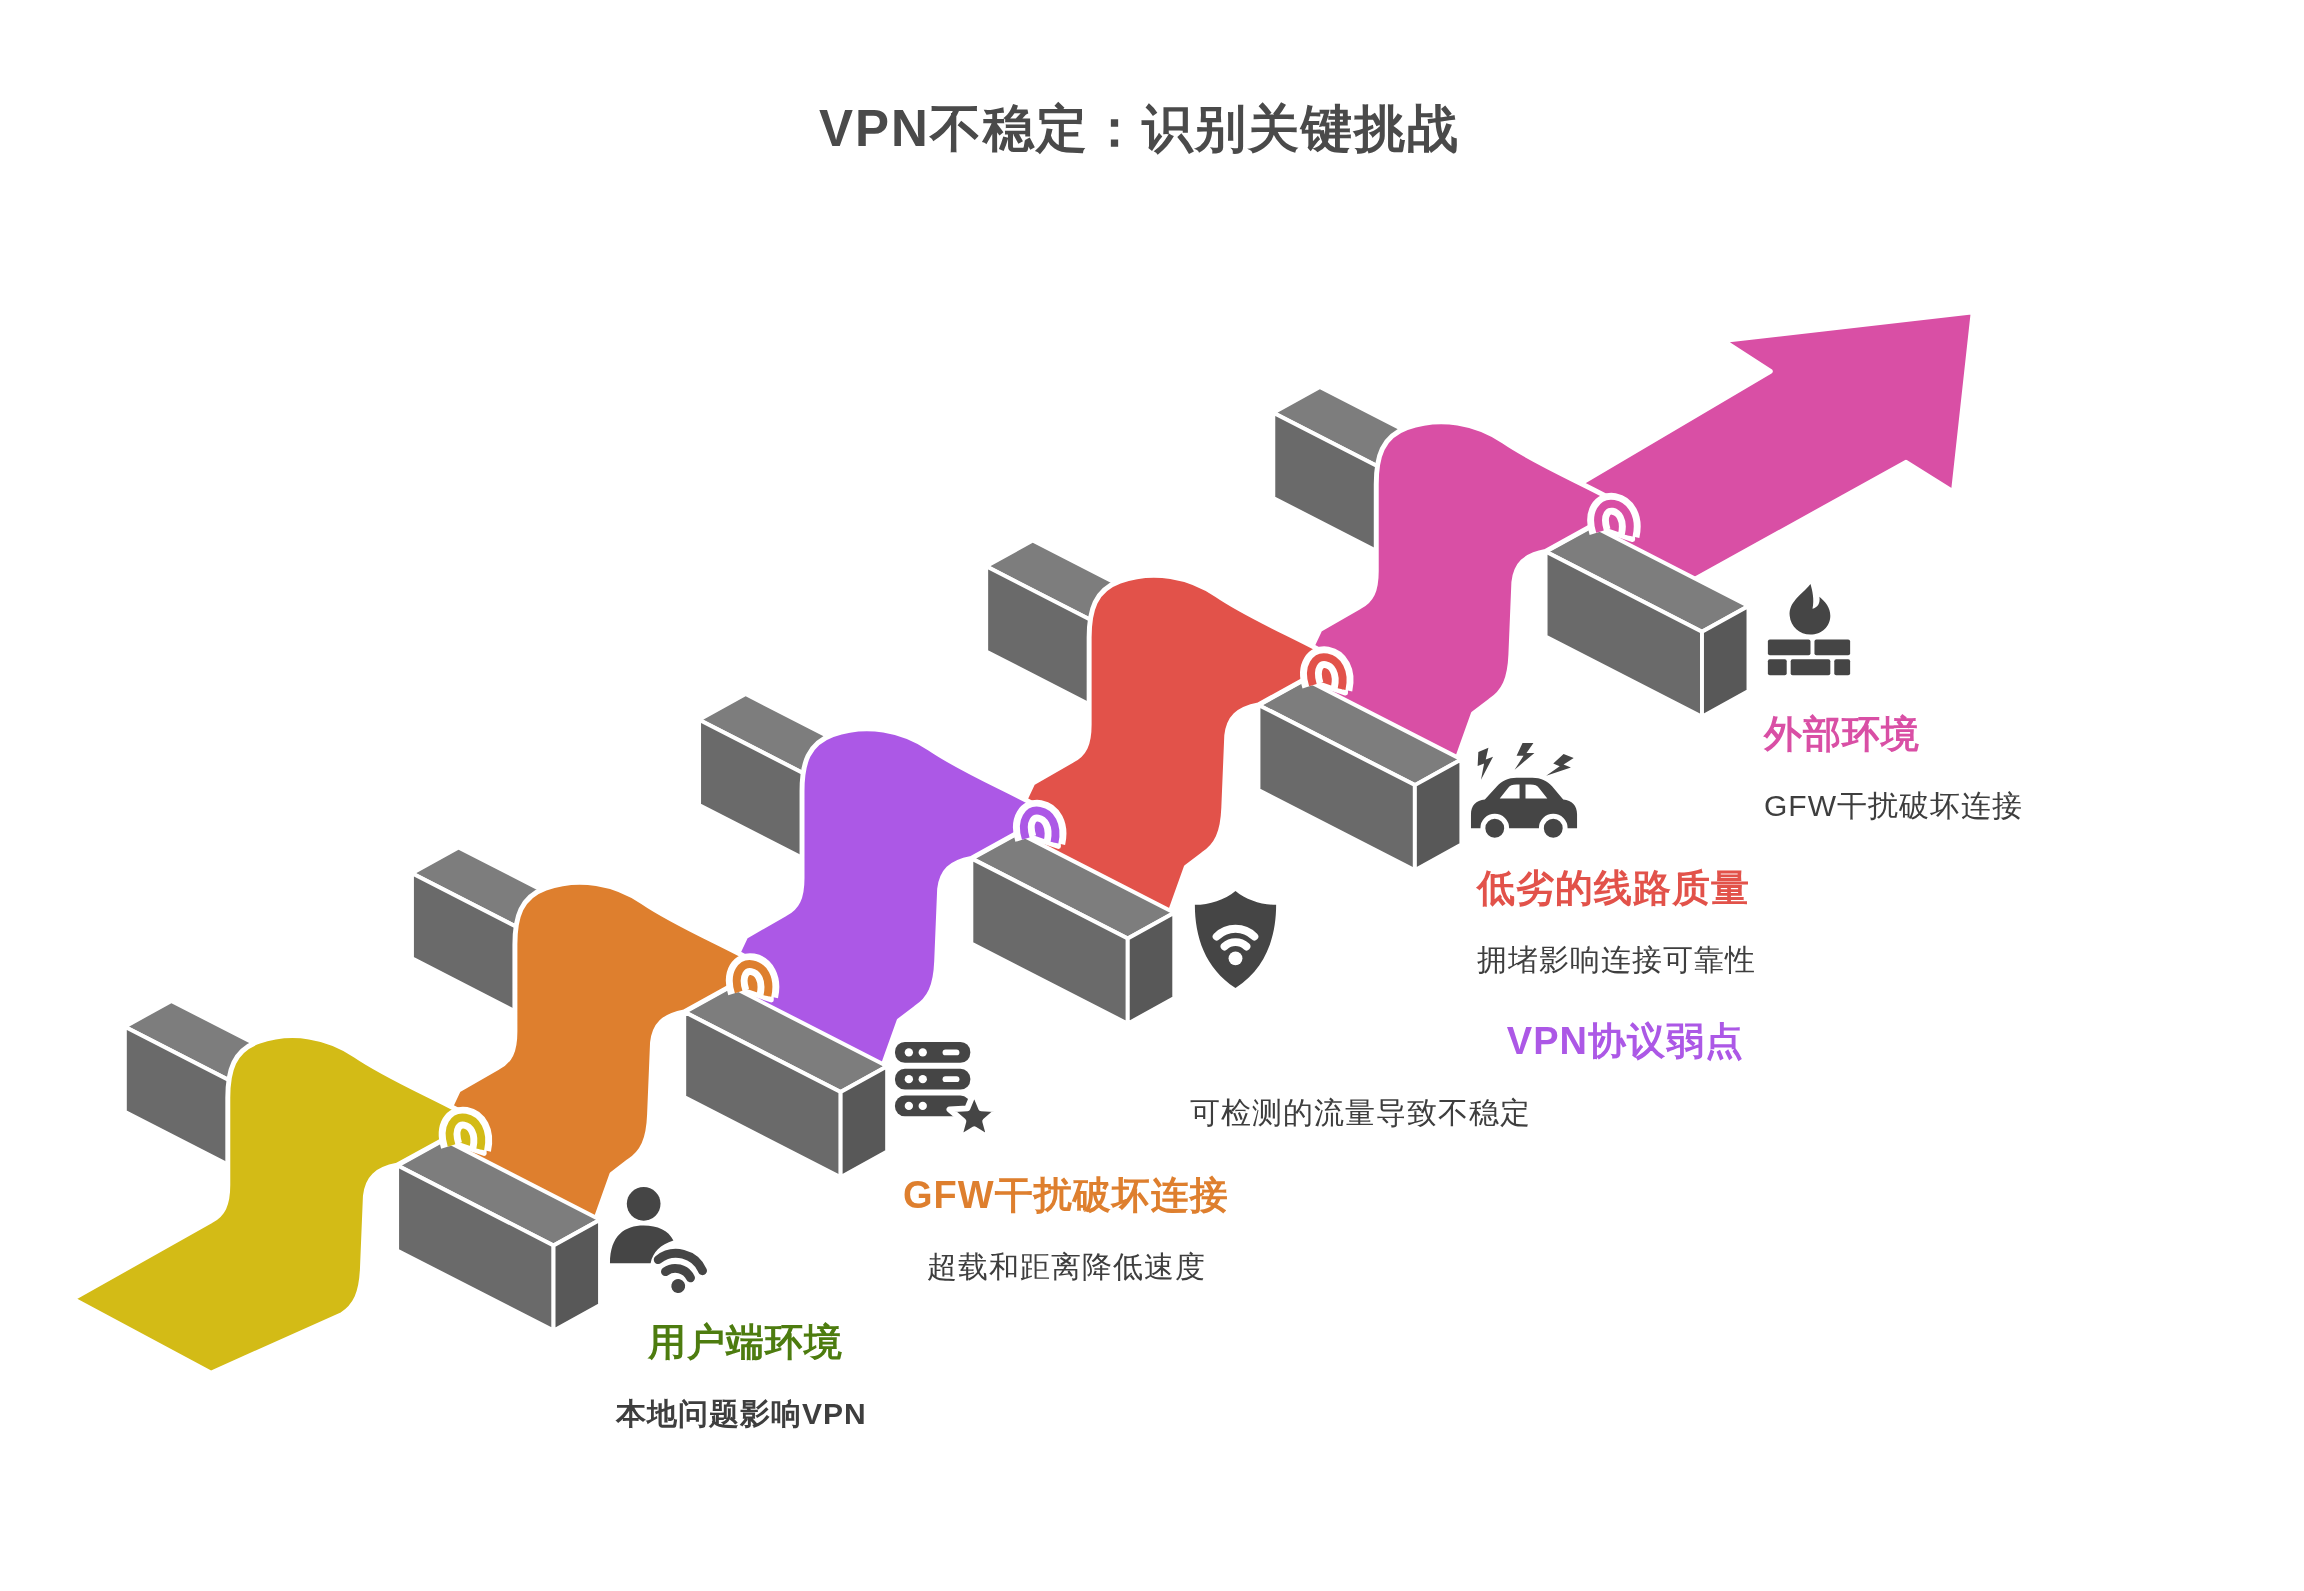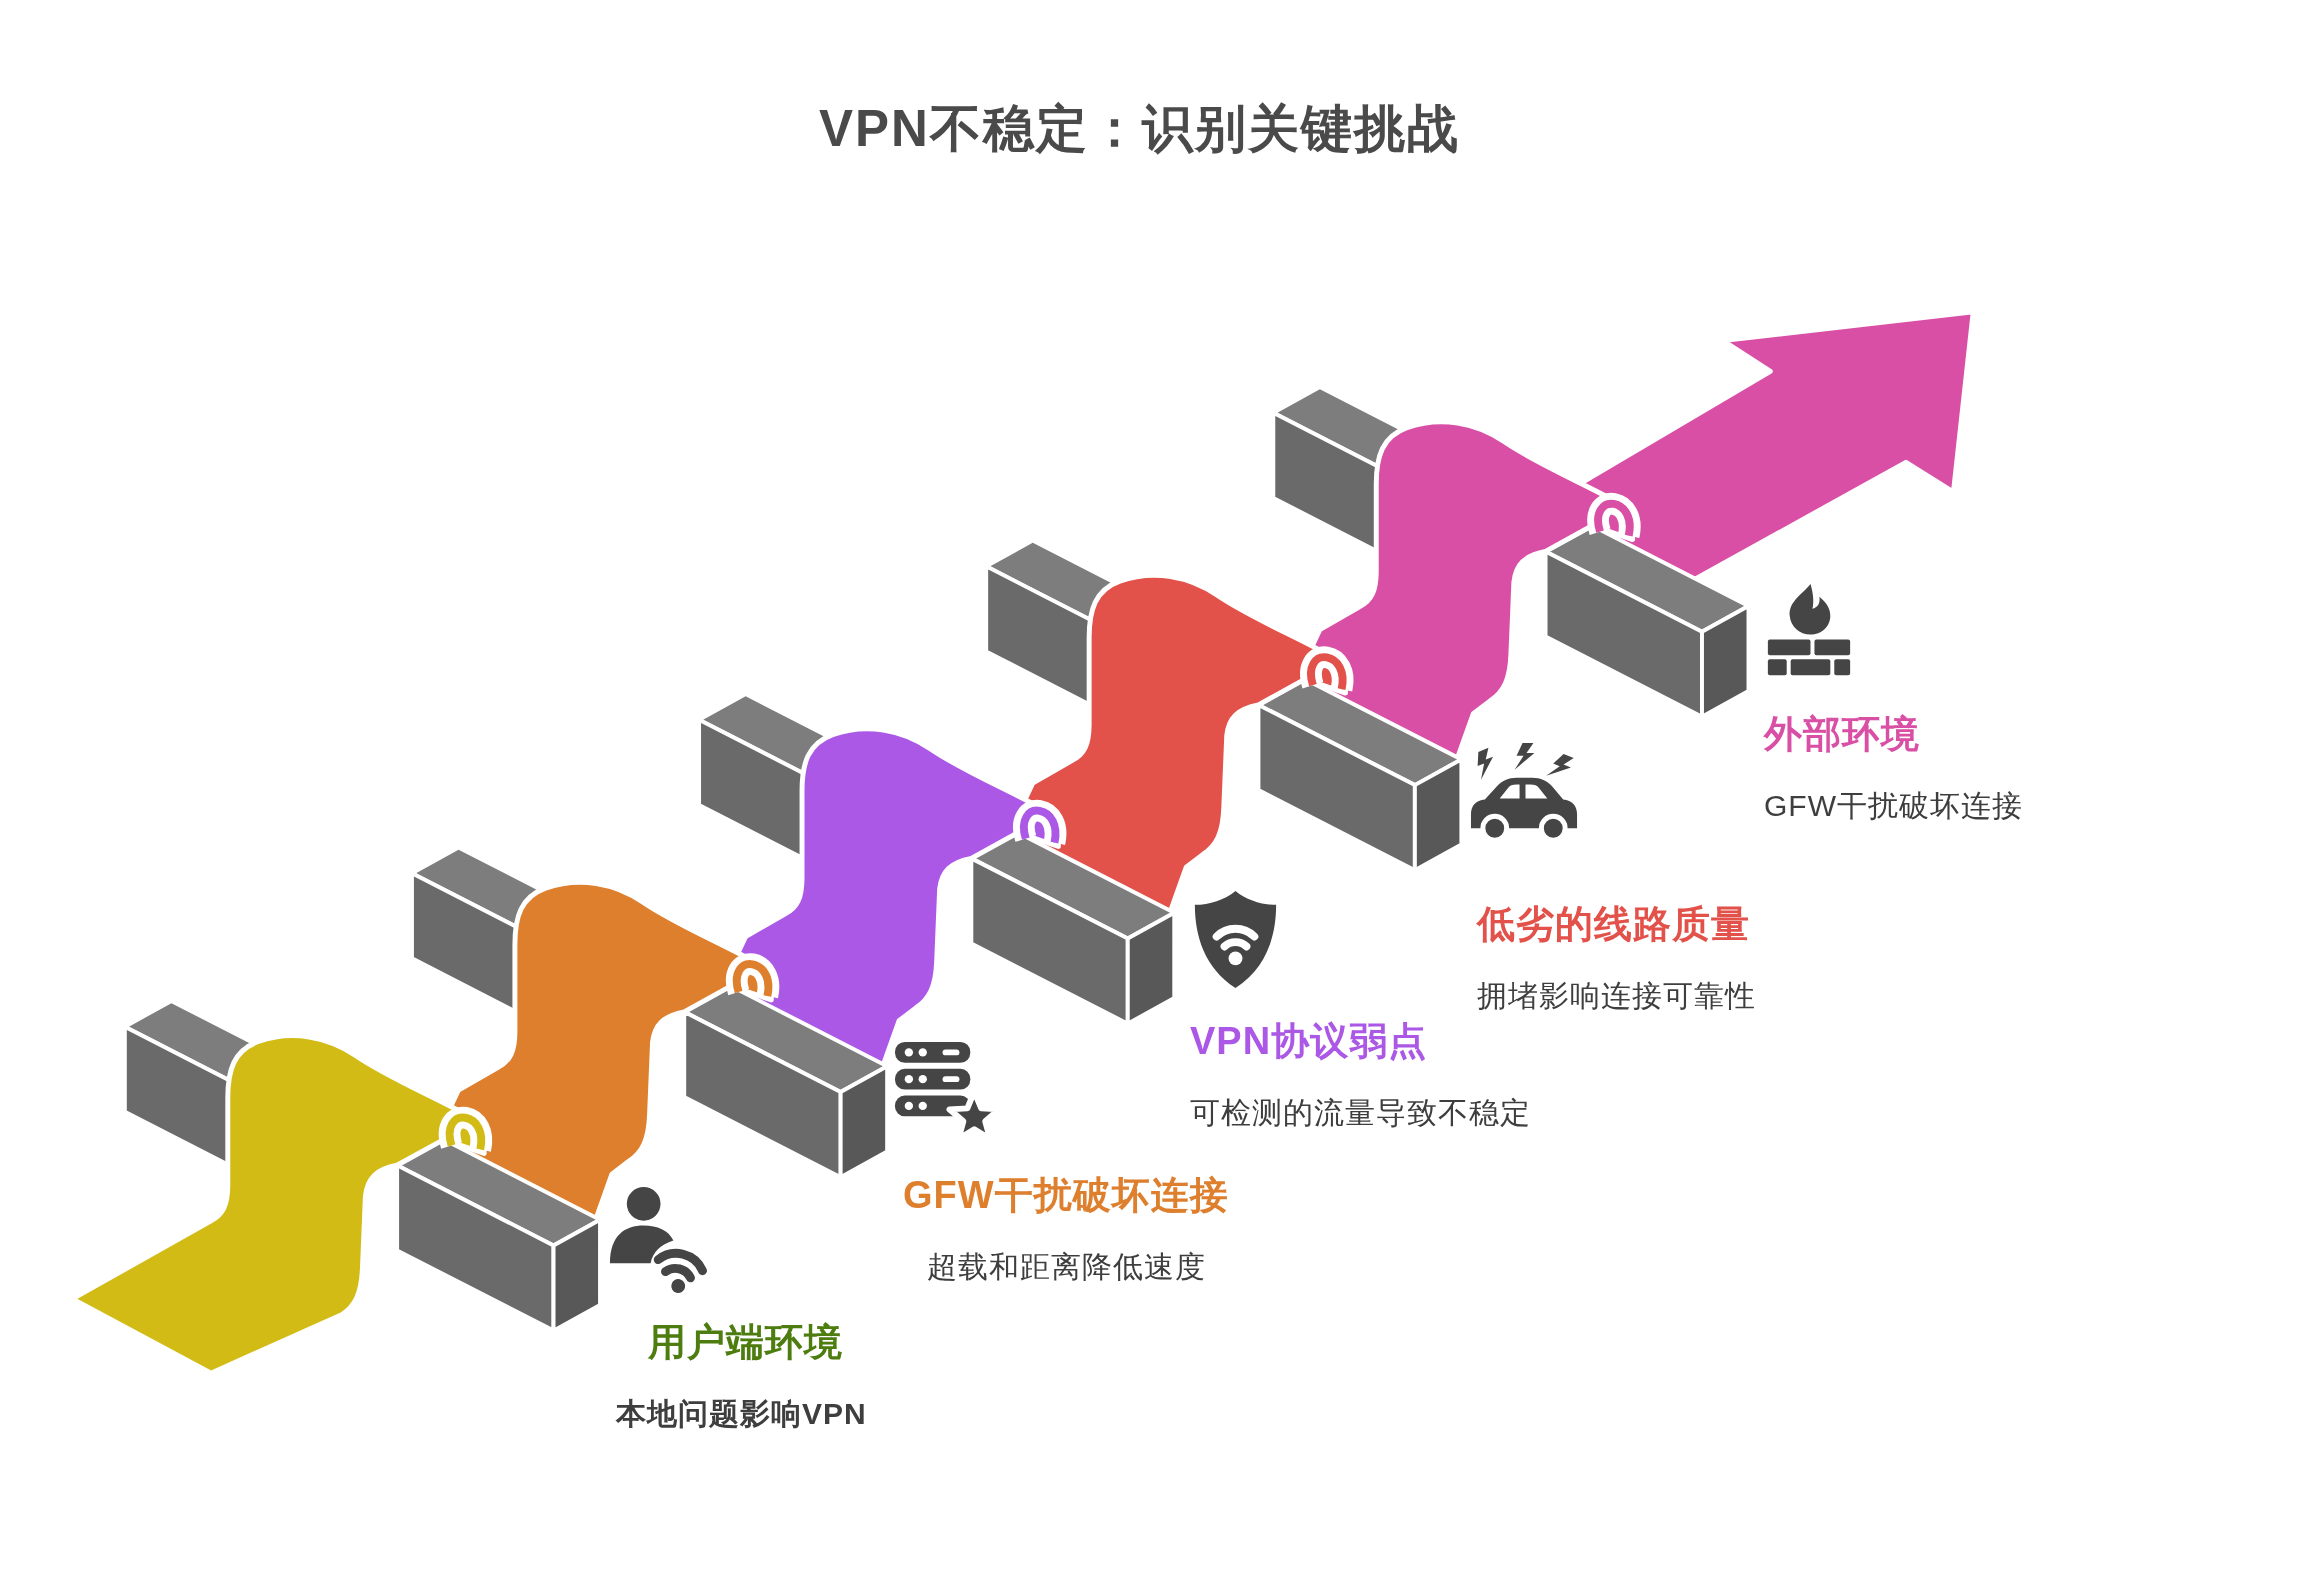--- a/index.html
+++ b/index.html
@@ -202,26 +202,26 @@
     <div class="label-title" style="color: #4d7c0f; margin-left: 32px;">用户端环境</div>
     <div class="label-desc" style="color: rgb(62, 62, 62); font-weight: bold;">本地问题影响VPN</div>
   </div>
 
   <div class="label" style="left:903px;top:1170px">
     <div class="label-title" style="color: rgb(222, 127, 46);">GFW干扰破坏连接</div>
     <div class="label-desc" style="color: rgb(62, 62, 62); margin-left: 24px;">超载和距离降低速度</div>
   </div>
 
   <div class="label" style="left:1190px;top:1016px">
-    <div class="label-title" style="color: rgb(172, 88, 230);">VPN协议弱点</div>
+    <div class="label-title" style="color: rgb(172, 88, 230); text-align: right;">VPN协议弱点</div>
     <div class="label-desc" style="color: rgb(62, 62, 62);">可检测的流量导致不稳定</div>
   </div>
 
   <div class="label" style="left:1477px;top:863px">
-    <div class="label-title" style="color: rgb(226, 82, 74); margin-top: 36px;">低劣的线路质量</div>
+    <div class="label-title" style="color: rgb(226, 82, 74);">低劣的线路质量</div>
     <div class="label-desc" style="color: rgb(62, 62, 62);">拥堵影响连接可靠性</div>
   </div>
 
   <div class="label" style="left:1764px;top:709px">
     <div class="label-title" style="color: rgb(217, 79, 165);">外部环境</div>
     <div class="label-desc" style="color: rgb(62, 62, 62);">GFW干扰破坏连接</div>
   </div>
 
 </div>
 

